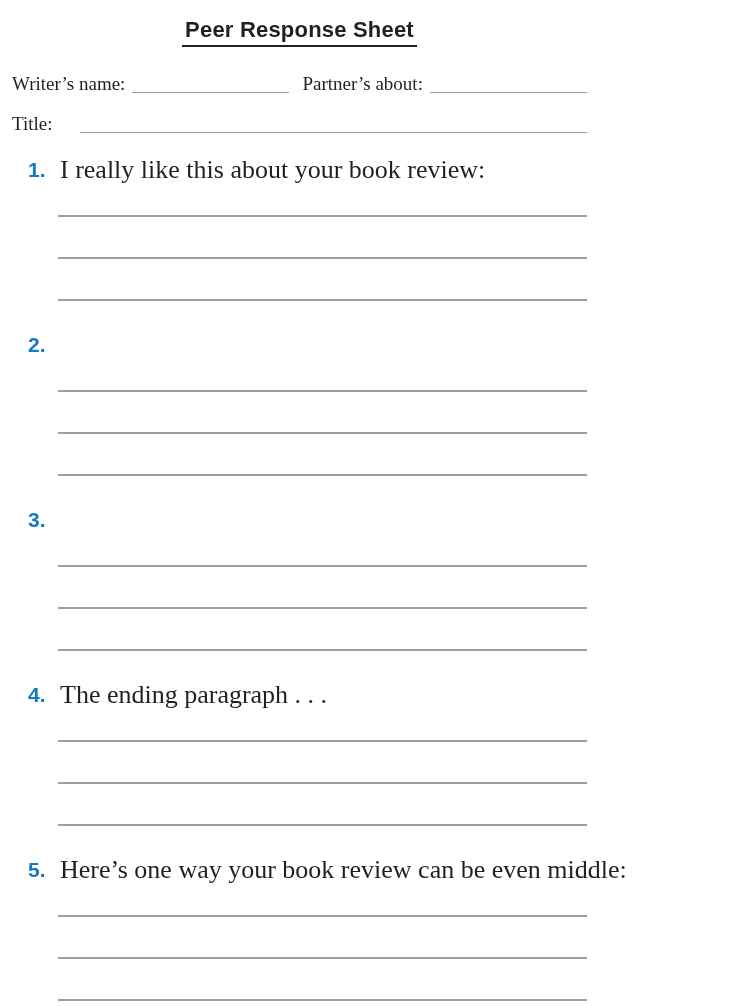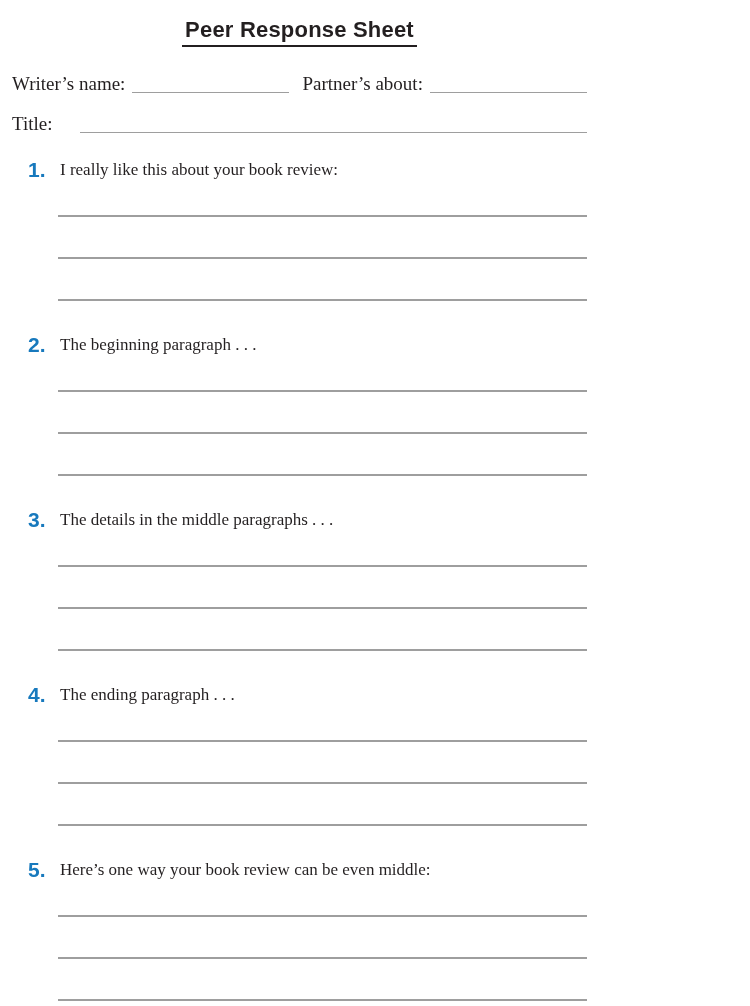--- a/index.html
+++ b/index.html
@@ -61,21 +61,21 @@
   }
   .item-number {
     flex: 0 0 32px;
     font-family: "Liberation Sans", sans-serif;
     font-weight: 700;
     font-size: 21px;
     line-height: 25px;
     color: var(--blue);
   }
   .item-prompt {
-    font-size: 17px;
+    font-size: 26px;
     line-height: 26px;
     white-space: nowrap;
   }
   .answer-lines { margin-left: 46px; }
   .answer-line {
     height: 42px;
     border-bottom: 2px solid var(--rule);
   }
   .answer-line:first-child { height: 34px; }
 </style>
@@ -109,33 +109,31 @@
     <div class="answer-lines">
           <div class="answer-line"></div>
           <div class="answer-line"></div>
           <div class="answer-line"></div>
         </div>
   </div>
 
   <div class="question-item">
     <div class="prompt-row">
       <span class="item-number">2.</span>
-      <span class="item-prompt">The beginning paragraph . . .</span>
     </div>
     <div class="answer-lines">
           <div class="answer-line"></div>
           <div class="answer-line"></div>
           <div class="answer-line"></div>
         </div>
   </div>
 
   <div class="question-item">
     <div class="prompt-row">
       <span class="item-number">3.</span>
-      <span class="item-prompt">The details in the middle paragraphs . . .</span>
     </div>
     <div class="answer-lines">
           <div class="answer-line"></div>
           <div class="answer-line"></div>
           <div class="answer-line"></div>
         </div>
   </div>
 
   <div class="question-item">
     <div class="prompt-row">

